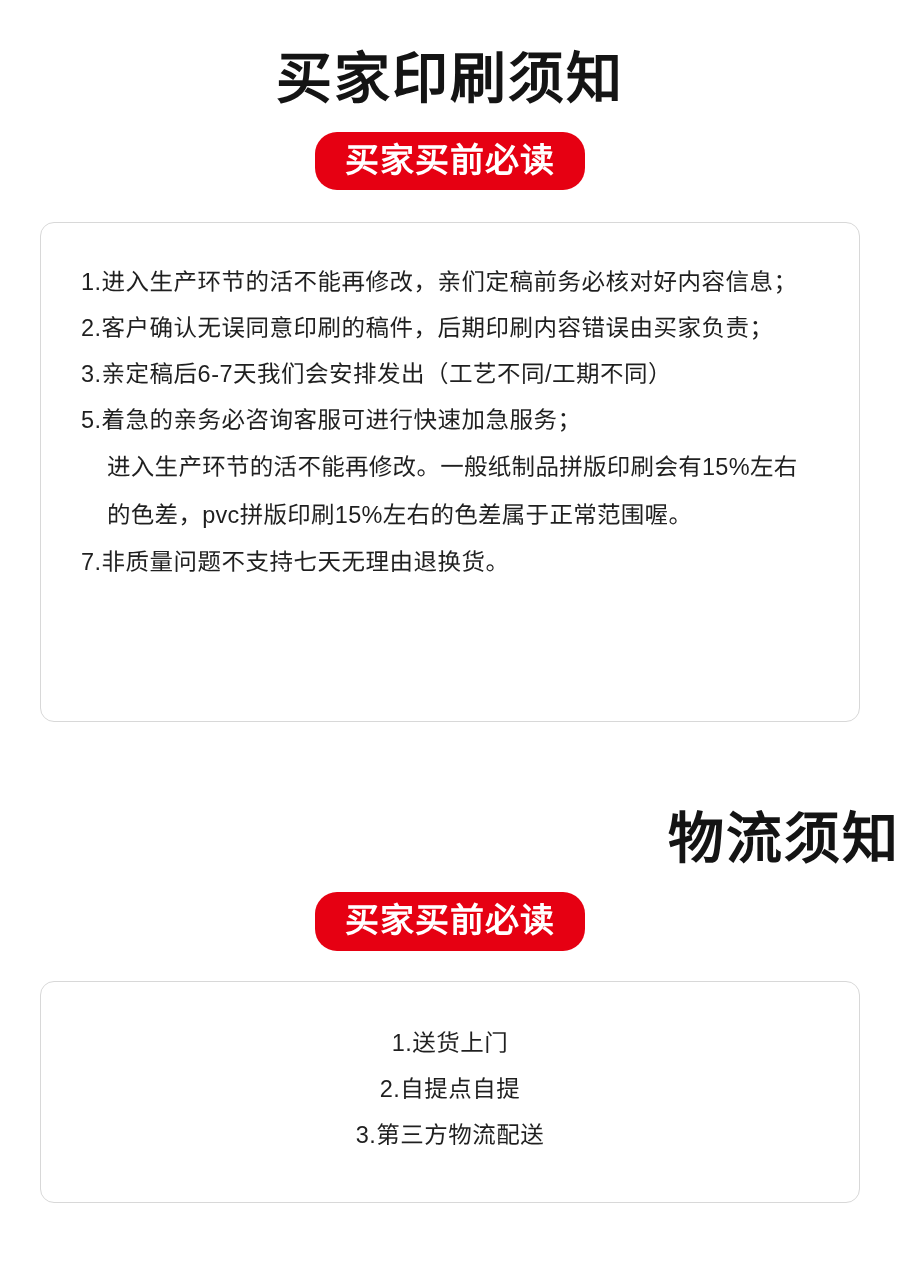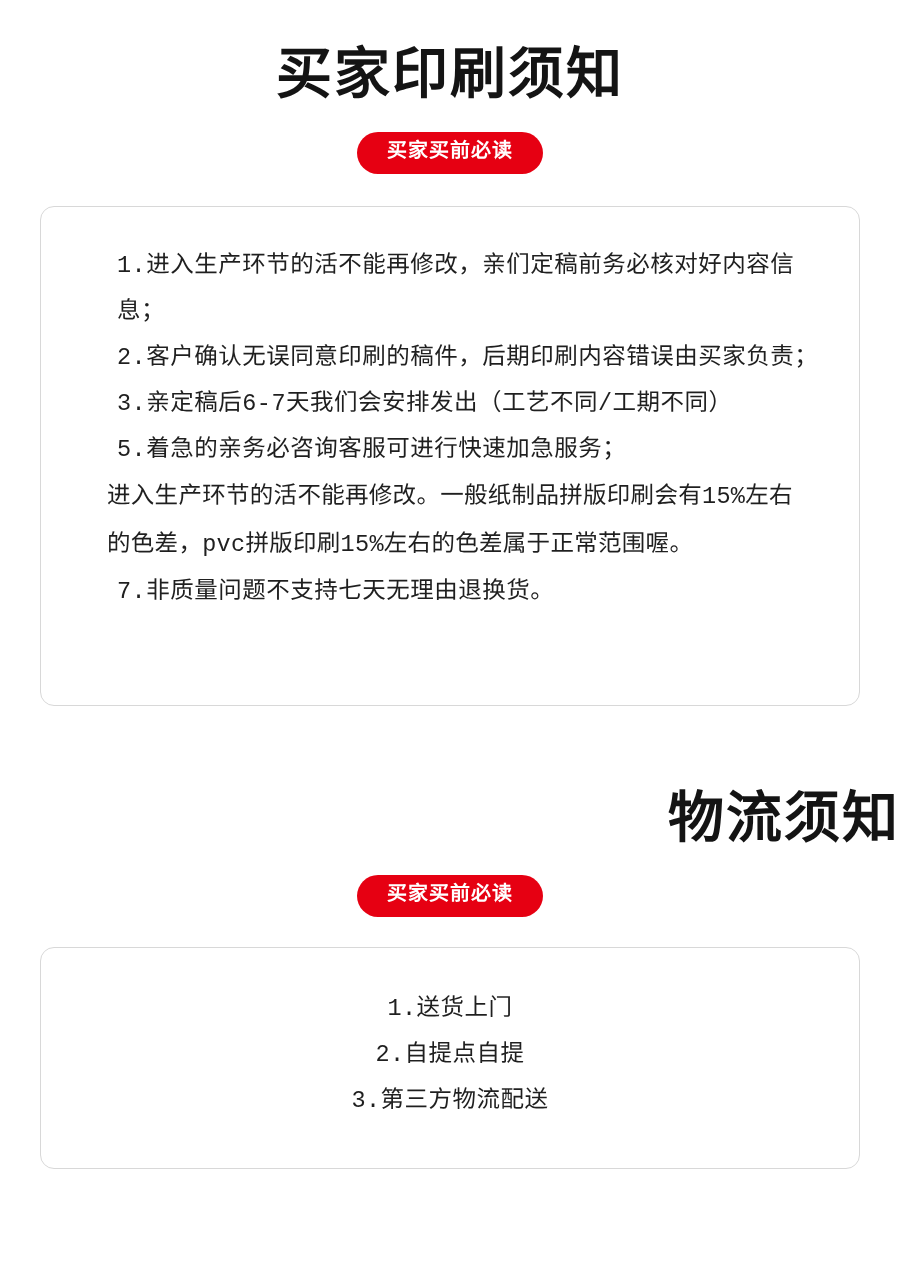--- a/index.html
+++ b/index.html
@@ -13,21 +13,20 @@
     font-family: "Liberation Sans", "DejaVu Sans", sans-serif;
     color: #1a1a1a;
     overflow: hidden;
   }
   .page {
     width: 900px;
     height: 1274px;
     position: relative;
     box-sizing: border-box;
     background: #ffffff;
-    font-family: Liberation Mono, monospace;
   }
 
   
   .section {
     width: 100%;
   }
   .section-title {
     text-align: center;
     font-size: 56px;
     font-weight: 700;
@@ -39,21 +38,21 @@
     padding-top: 48px;
   }
   .badge-row {
     display: flex;
     justify-content: center;
     margin-top: 22px;
   }
   .badge {
     background: #e60012;
     color: #ffffff;
-    font-size: 20px;
+    font-size: 34px;
     font-weight: 700;
     letter-spacing: 1px;
     border-radius: 22px;
     padding: 8px 30px 10px 30px;
     line-height: 1.2;
     display: inline-block;
   }
 
   .card {
     margin: 32px auto 0 auto;
@@ -66,21 +65,20 @@
   .card-sec1 {
     padding: 36px 40px 40px 40px;
     min-height: 500px;
   }
   .line {
     font-size: 23.5px;
     line-height: 46px;
     color: #1f1f1f;
     letter-spacing: 0.5px;
     white-space: pre-wrap;
-    margin-left: 36px;
   }
   .para {
     font-size: 23.5px;
     line-height: 48px;
     color: #1f1f1f;
     letter-spacing: 0.3px;
     text-align: justify;
     text-indent: 0;
   }
   .para .hang {

